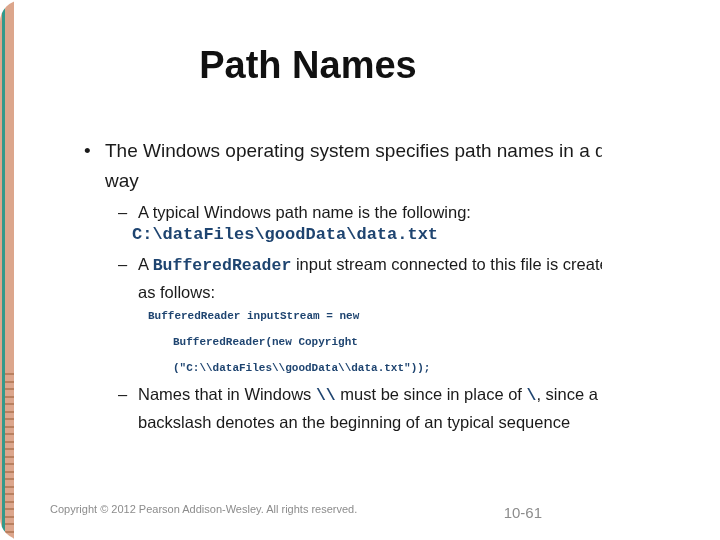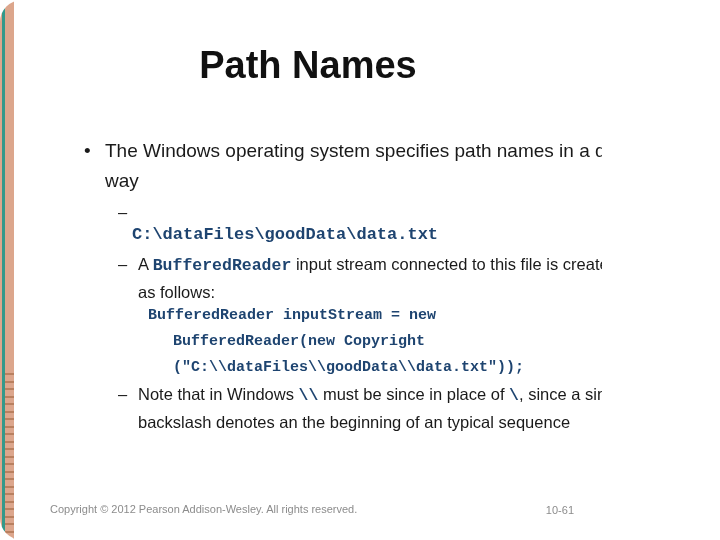--- a/index.html
+++ b/index.html
@@ -27,24 +27,24 @@
   .sub { position:absolute; font-size:16.5px; line-height:26px; }
   .sub .marker { left:-20px; }
   .sub1 { left:138px; top:199px; width:545px; }
   .sub2 { left:138px; top:251px; width:492px; }
   .sub3 { left:138px; top:381px; width:512px; }
   .mono {
     font-family:"Liberation Mono", monospace; font-weight:bold;
     color:var(--code-blue);
   }
   .codeline1 { position:absolute; left:132px; top:225px; font-size:17px; white-space:nowrap; }
-  .codeblock { position:absolute; left:148px; top:303px; font-size:15px; line-height:26px; white-space:nowrap; }
+  .codeblock { position:absolute; left:148px; top:303px; font-size:11px; line-height:26px; white-space:nowrap; }
   .codeblock .indent { padding-left:25px; }
   .footer-copyright { position:absolute; left:50px; top:503px; font-size:11px; color:var(--gray); }
-  .footer-page { position:absolute; right:28px; top:504px; font-size:11px; color:var(--gray); }
+  .footer-page { position:absolute; right:60px; top:504px; font-size:15px; color:var(--gray); }
 </style>
 </head>
 <body>
 
 <div class="slide">
 
   <div class="deco">
     <div class="deco-tan-outer"></div>
     <div class="deco-teal"></div>
     <div class="deco-tan-main"></div>
@@ -53,34 +53,35 @@
 
   <h1 class="title">Path Names</h1>
 
   <div class="b1">
     <span class="marker">•</span>
     <span>The Windows operating system specifies path names in a different way</span>
   </div>
 
   <div class="sub sub1">
     <span class="marker">–</span>
+    <span>A typical Windows path name is the following:</span>
   </div>
 
   <div class="codeline1 mono">C:\dataFiles\goodData\data.txt</div>
 
   <div class="sub sub2">
     <span class="marker">–</span><span>A </span><span class="mono">BufferedReader</span><span> input stream connected to this file is created as follows:</span>
   </div>
 
   <div class="codeblock mono">
     <div>BufferedReader inputStream = new</div>
     <div class="indent">BufferedReader(new Copyright</div>
     <div class="indent">("C:\\dataFiles\\goodData\\data.txt"));</div>
   </div>
 
   <div class="sub sub3">
-    <span class="marker">–</span><span>Note that in Windows </span><span class="mono">\\</span><span> must be since in place of </span><span class="mono">\</span><span>, since a single backslash denotes an the beginning of an typical sequence</span>
+    <span class="marker">–</span><span>Names that in Windows </span><span class="mono">\\</span><span> must be since in place of </span><span class="mono">\</span><span>, since a single backslash denotes an the beginning of an typical sequence</span>
   </div>
 
   <div class="footer-copyright">Copyright © 2012 Pearson Addison-Wesley. All rights reserved.</div>
   <div class="footer-page">10-61</div>
 
 </div>
 
 </body></html>

